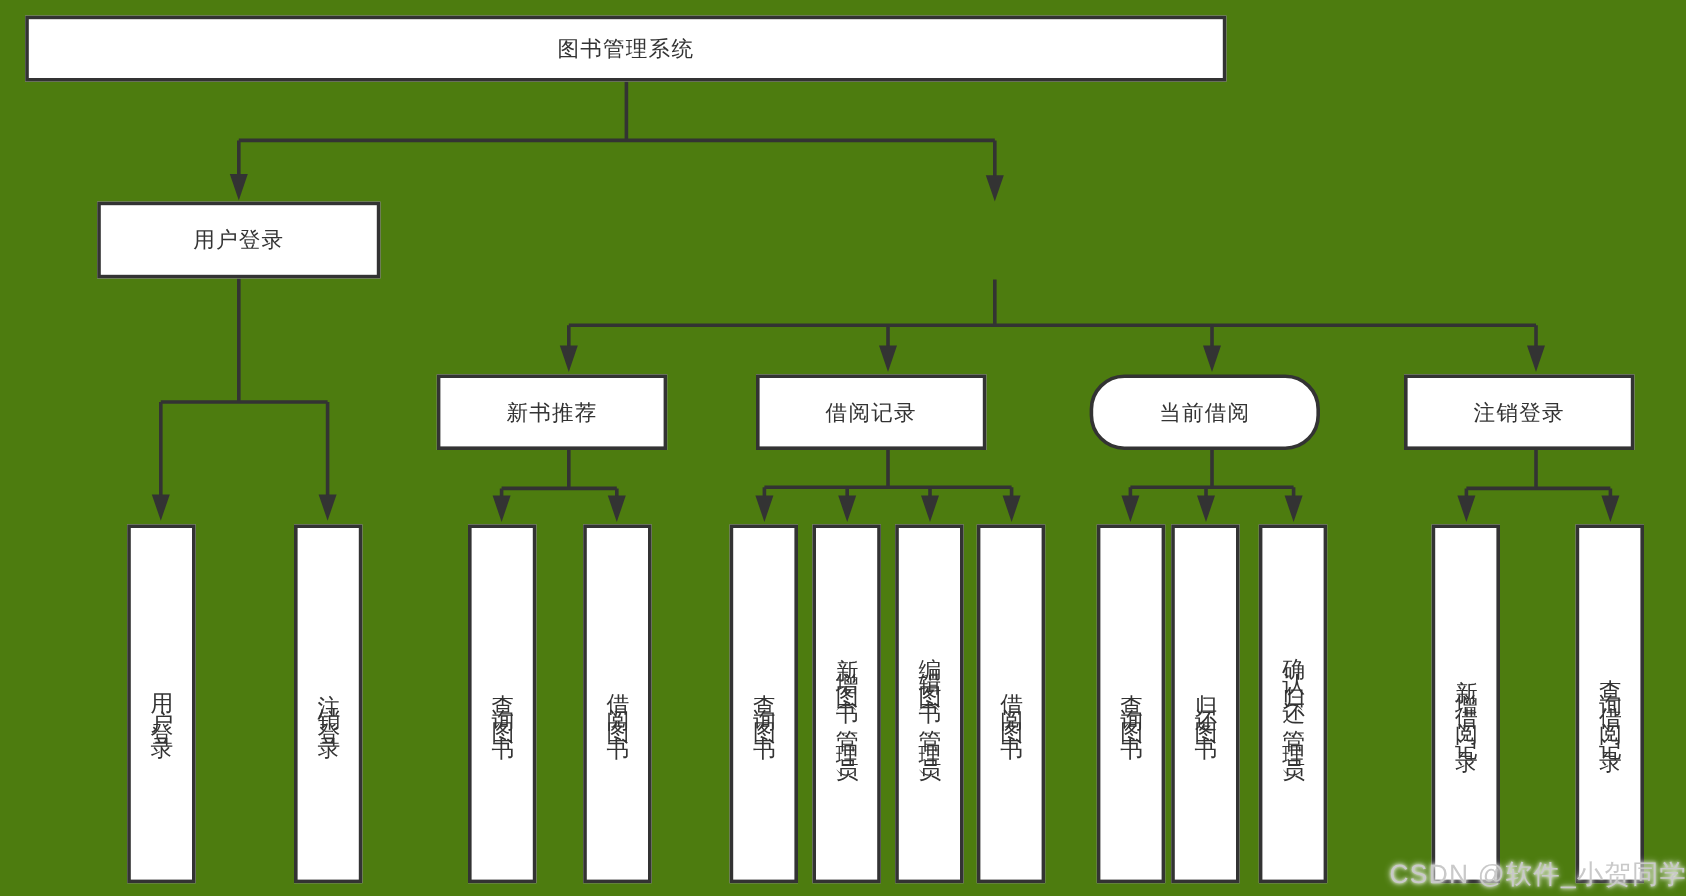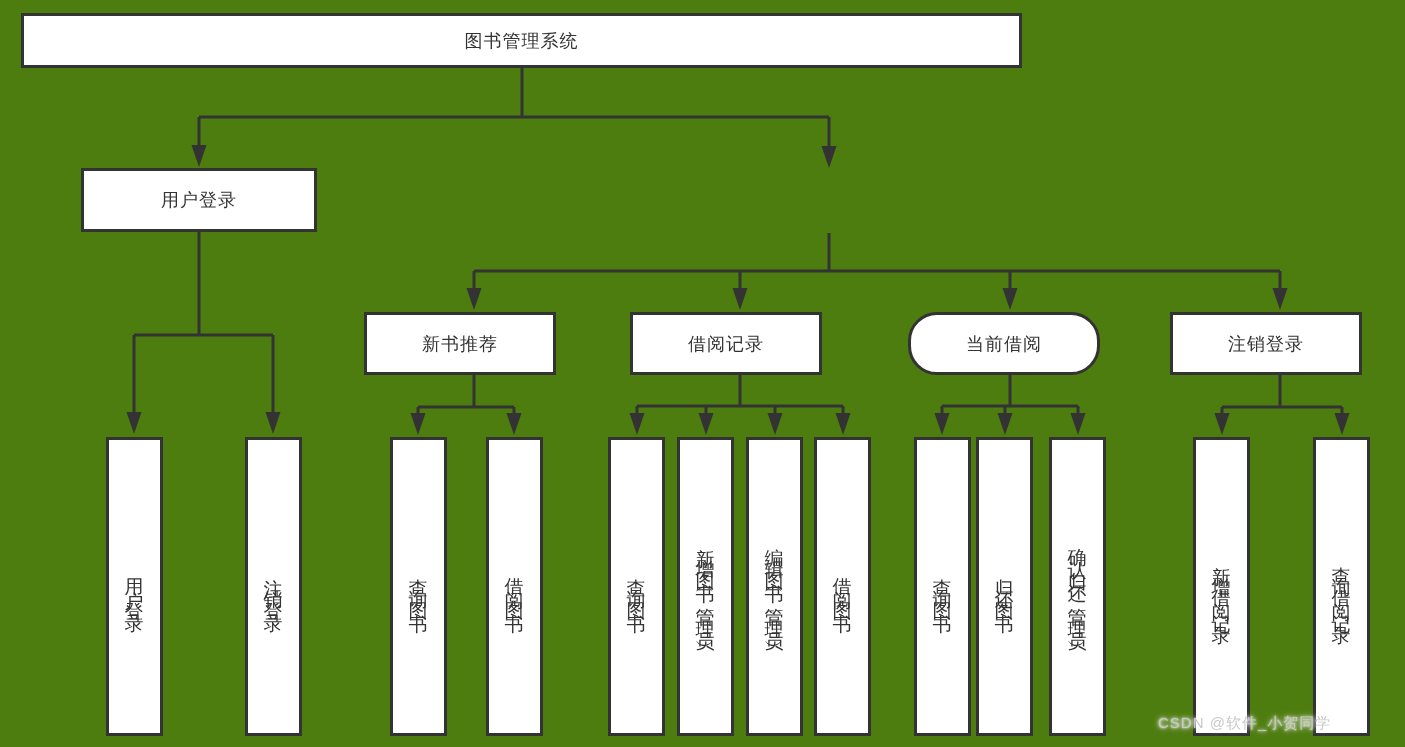--- a/index.html
+++ b/index.html
@@ -37,21 +37,21 @@
   #f-5  { left:677px; }
   #f-6  { left:746px; }
   #f-7  { left:814px; }
   #f-8  { left:914px; }
   #f-9  { left:976px; }
   #f-10 { left:1049px; }
   #f-11 { left:1193px; }
   #f-12 { left:1313px; }
   #watermark {
     position:absolute; left:1158px; top:714px; z-index:5;
-    font-size:15px; color:#c9c9c9; letter-spacing:1px;
+    font-size:22px; color:#c9c9c9; letter-spacing:1px;
     text-shadow:0 0 3px #ffffff, 0 0 6px #ffffff; white-space:nowrap;
   }
 </style>
 </head>
 <body>
 
 <div id="canvas">
 
   <svg id="wires" width="1405" height="747" viewBox="0 0 1405 747">
     <g stroke="#333333" stroke-width="3" fill="none">

